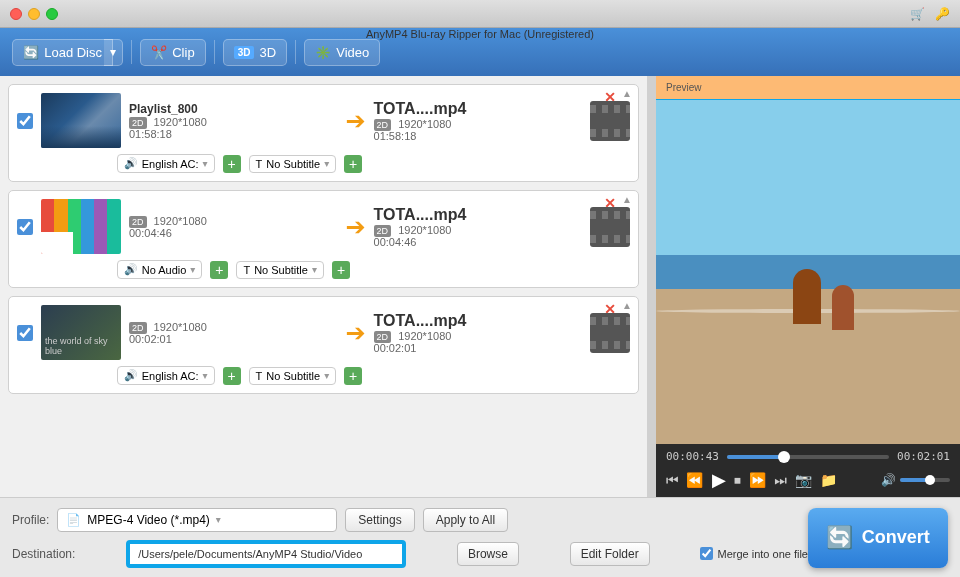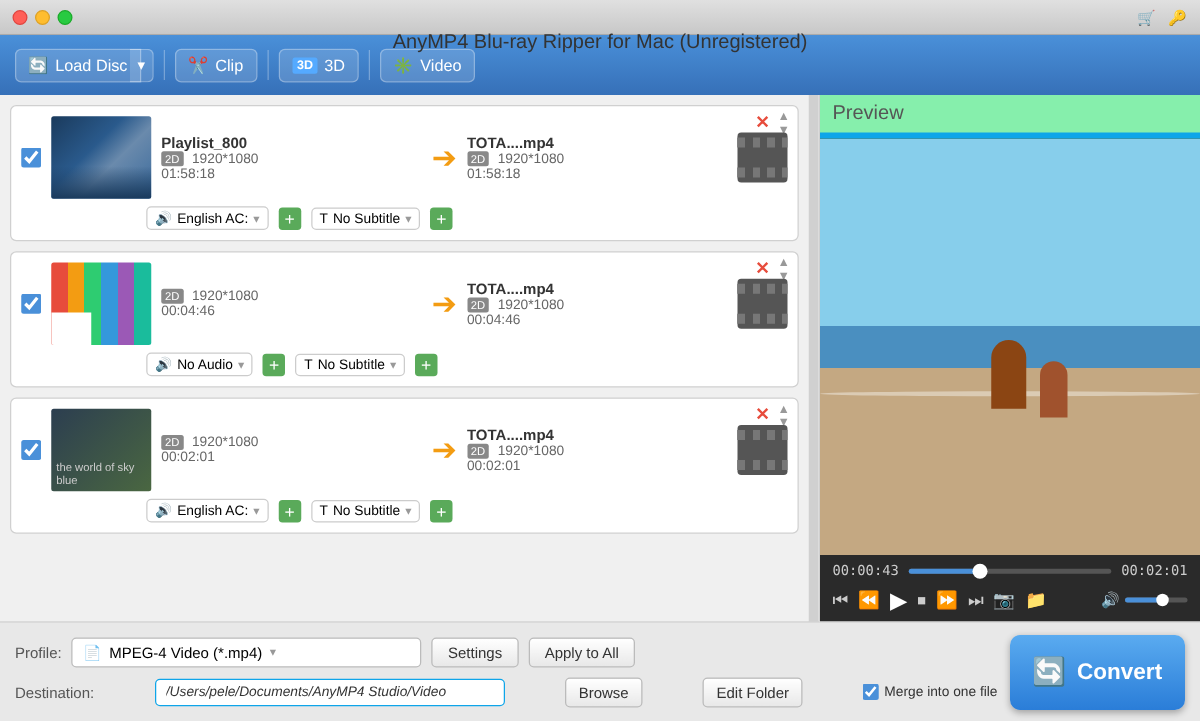--- a/index.html
+++ b/index.html
@@ -32,21 +32,21 @@
       border-radius: 50%;
       cursor: pointer;
     }
     .tl-close { background: #ff5f57; border: 1px solid #e0443e; }
     .tl-min { background: #ffbd2e; border: 1px solid #dea123; }
     .tl-max { background: #28ca41; border: 1px solid #1aab29; }
     .title-bar-title {
       position: absolute;
       left: 50%;
       transform: translateX(-50%);
-      font-size: 16px;
+      font-size: 11px;
       color: #333;
       font-weight: 500;
       margin-top: 40px;
     }
     .title-bar-icons {
       margin-left: auto;
       display: flex;
       gap: 10px;
       color: #555;
     }
@@ -125,21 +125,21 @@
     }
 
     .item-checkbox {
       width: 16px;
       height: 16px;
       accent-color: #4a90d9;
     }
 
     .item-thumbnail {
       width: 80px;
-      height: 66px;
+      height: 55px;
       background: #333;
       flex-shrink: 0;
       border-radius: 2px;
       overflow: hidden;
       padding-left: 44px;
     }
 
     .thumb-1 {
       background: linear-gradient(135deg, #1a3a5c 0%, #2a5a8c 40%, #6a8aac 60%, #3a6a9c 100%);
       position: relative;
@@ -186,21 +186,21 @@
       color: white;
       font-size: 9px;
       padding: 1px 3px;
       border-radius: 2px;
       margin-right: 4px;
     }
 
     .output-info {
       flex: 1;
     }
-    .output-name { font-weight: 600; font-size: 12px; color: #333; }
+    .output-name { font-weight: 600; font-size: 16px; color: #333; }
     .output-res { font-size: 11px; color: #666; }
 
     .film-icon {
       width: 40px;
       height: 40px;
       background: #555;
       border-radius: 3px;
       display: flex;
       align-items: center;
       justify-content: center;
@@ -288,24 +288,24 @@
     .preview-panel {
       width: 305px;
       background: #f5f5f5;
       border-left: 1px solid #d0d0d0;
       display: flex;
       flex-direction: column;
     }
 
     .preview-header {
       padding: 6px 10px;
-      font-size: 16px;
+      font-size: 10px;
       color: #555;
-      border-bottom: 5px solid #0ea5e9;
-      background: #86efac;
+      border-bottom: 1px solid #0ea5e9;
+      background: #fdba74;
     }
 
     .preview-video {
       flex: 1;
       background: #1a1a1a;
       position: relative;
       overflow: hidden;
     }
 
     
@@ -432,21 +432,20 @@
     }
 
     
     .bottom-bar {
       height: 80px;
       background: #e8e8e8;
       border-top: 1px solid #ccc;
       display: flex;
       align-items: center;
       padding: 0 12px;
-      gap: 10px;
     }
 
     .bottom-left {
       flex: 1;
     }
     .profile-row {
       display: flex;
       align-items: center;
       gap: 8px;
       margin-bottom: 8px;
@@ -478,26 +477,25 @@
       display: flex;
       align-items: center;
       gap: 8px;
       justify-content: space-between;
     }
     .dest-label { font-size: 12px; color: #555; font-weight: 500; }
     .dest-input {
       flex: 1;
       max-width: 280px;
       padding: 4px 8px;
-      border: 1px solid #0ea5e9;
+      border: 4px solid #0ea5e9;
       border-radius: 4px;
       background: white;
       font-size: 11px;
       color: #333;
-      font-style: italic;
     }
     .browse-btn, .open-folder-btn {
       padding: 4px 10px;
       border: 1px solid #bbb;
       border-radius: 4px;
       background: linear-gradient(to bottom, #fff, #e8e8e8);
       font-size: 12px;
       cursor: pointer;
       color: #333;
     }

